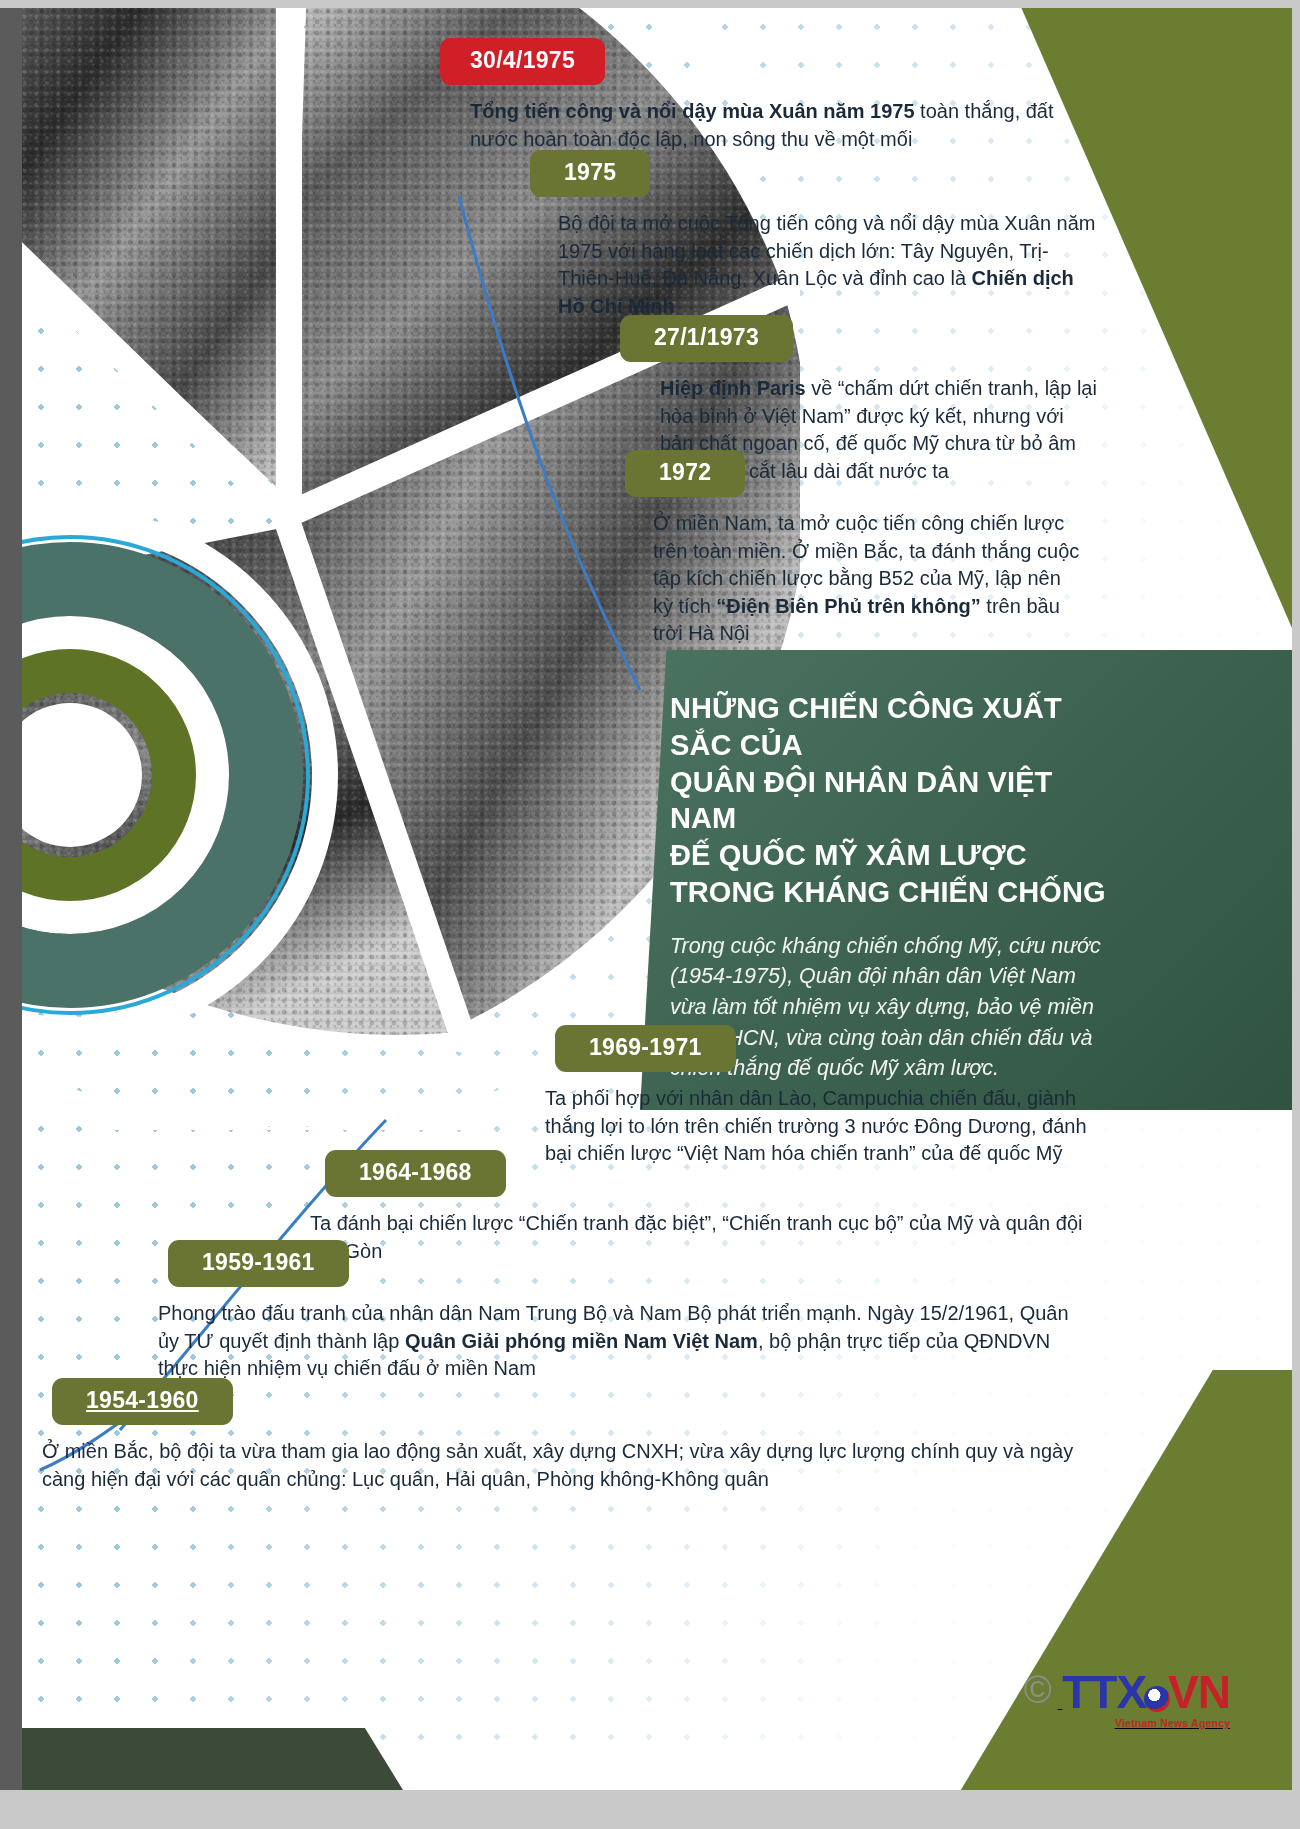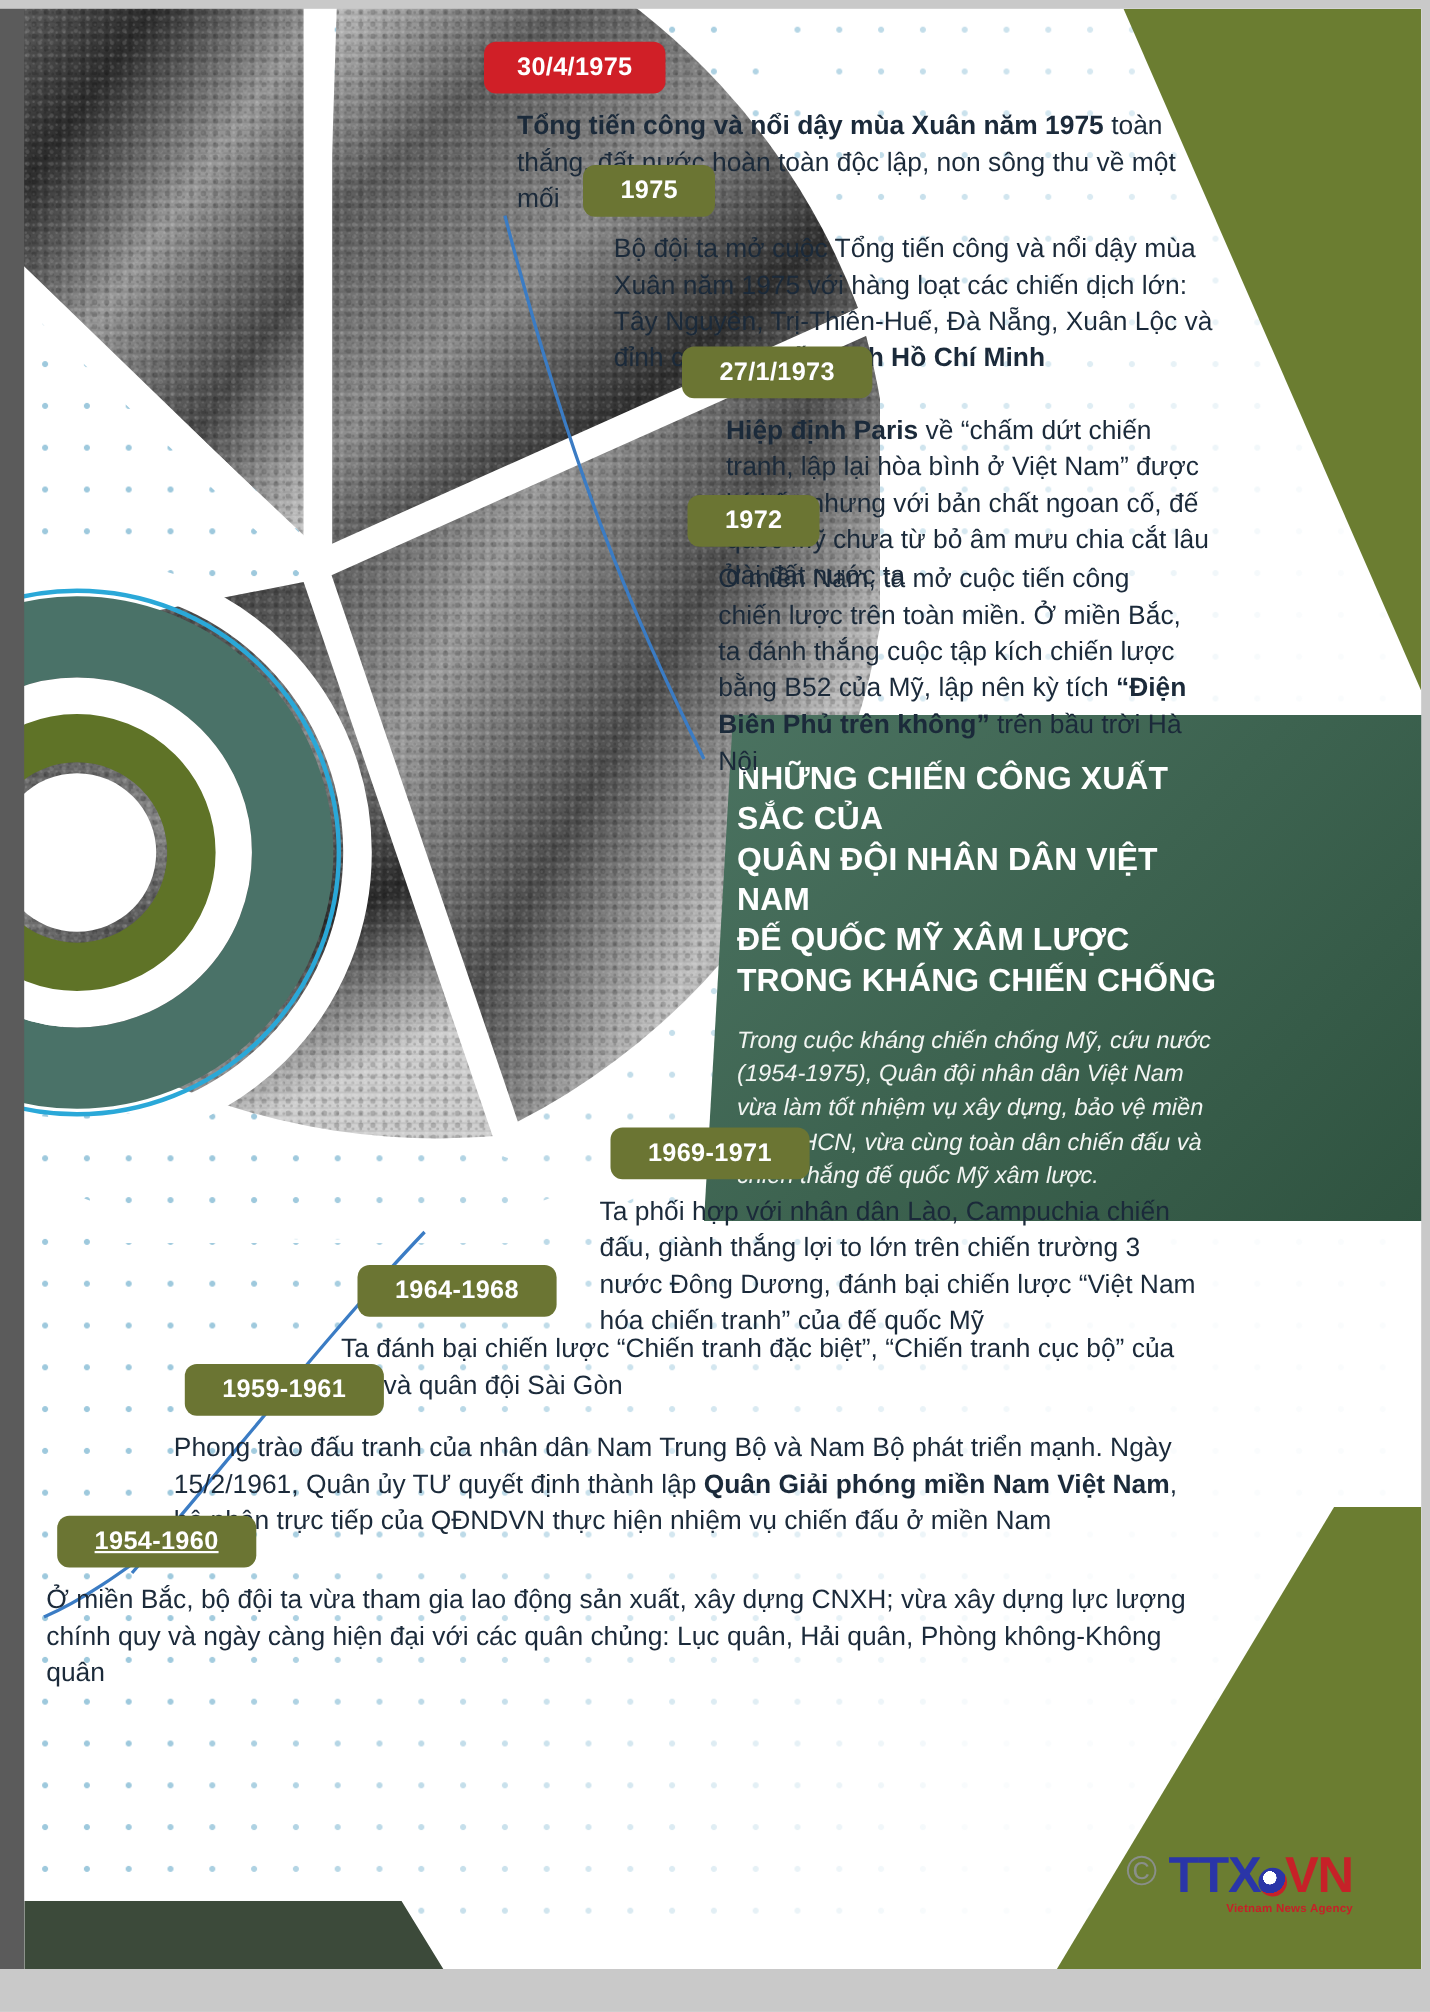--- a/index.html
+++ b/index.html
@@ -68,42 +68,42 @@
   .entry{position:absolute;z-index:15;}
   .badge{
     display:inline-block;
     color:#ffffff;font-weight:bold;font-size:23px;
     padding:9px 34px 11px 34px;border-radius:11px;
     background:#6b7533;
     letter-spacing:.3px;
   }
   .badge.red{background:#d01f27;border-radius:11px;padding:9px 30px 11px 30px;}
   .body{
-    color:#1b2a3a;font-size:24px;line-height:1.38;margin-top:13px;
+    color:#1b2a3a;font-size:20px;line-height:1.38;margin-top:13px;
     white-space:pre-line;
   }
   .body b{font-weight:bold;}
 
   
   .curves{position:absolute;left:0;top:0;width:1300px;height:1829px;z-index:7;pointer-events:none;}
 
   
   .footer-bar{
     position:absolute;left:22px;bottom:39px;width:1270px;height:62px;z-index:40;
   }
   .footer-dark2{
     position:absolute;left:0;bottom:0;width:1270px;height:62px;background:#3c4a3a;
     clip-path:polygon(0 0, 27% 0, 30% 100%, 100% 100%, 100% 100%, 0 100%);
   }
   .footer-url{
     position:absolute;left:36px;bottom:17px;color:#e8eae8;font-size:16.5px;z-index:45;
   }
 
   
-  .logo{position:absolute;right:70px;bottom:88px;z-index:45;text-align:left;}
+  .logo{position:absolute;right:70px;bottom:100px;z-index:45;text-align:left;text-decoration:underline;}
   .logo-c{
     display:inline-block;color:#8a8f8a;font-size:38px;vertical-align:top;
     line-height:1;margin-right:6px;
   }
   .logo-text{
     display:inline-block;font-weight:bold;font-size:46px;line-height:.95;
     color:#2a35a8;letter-spacing:-1px;
   }
   .logo-v{color:#c62128;}
   .logo-sub{

